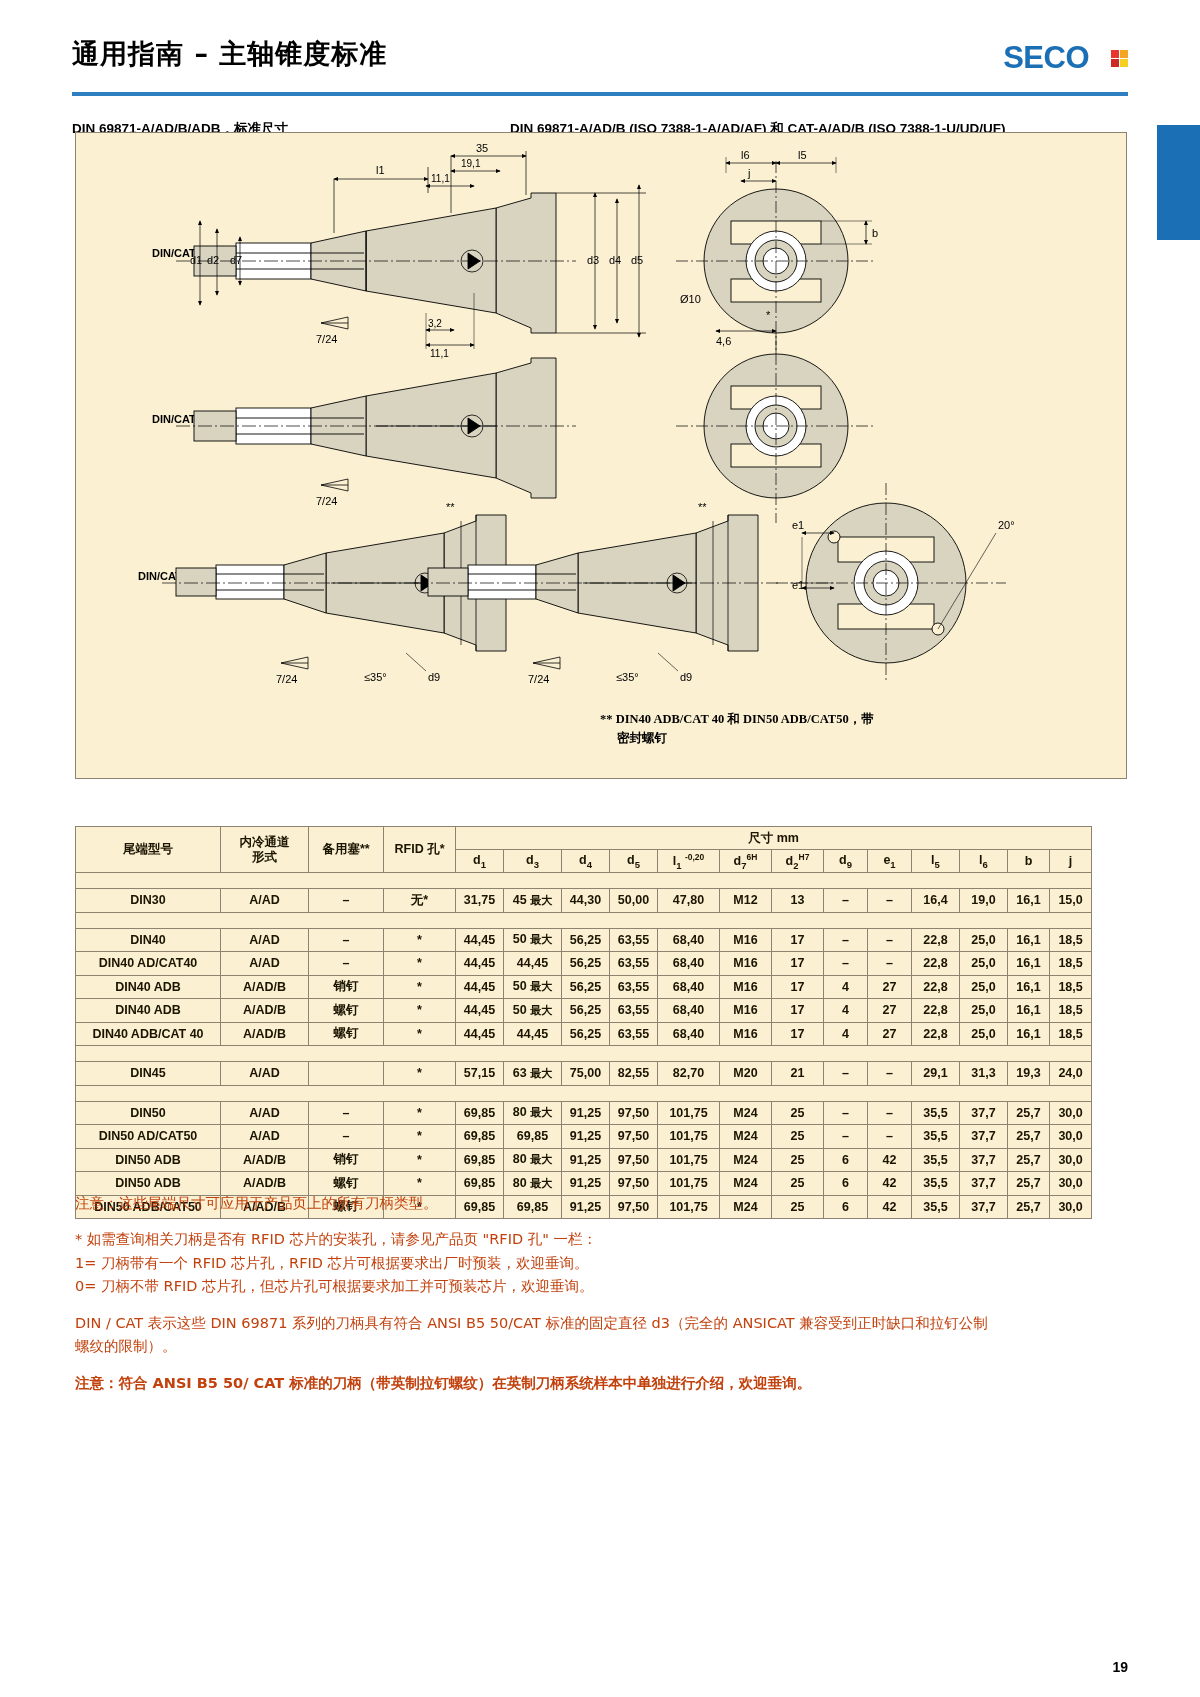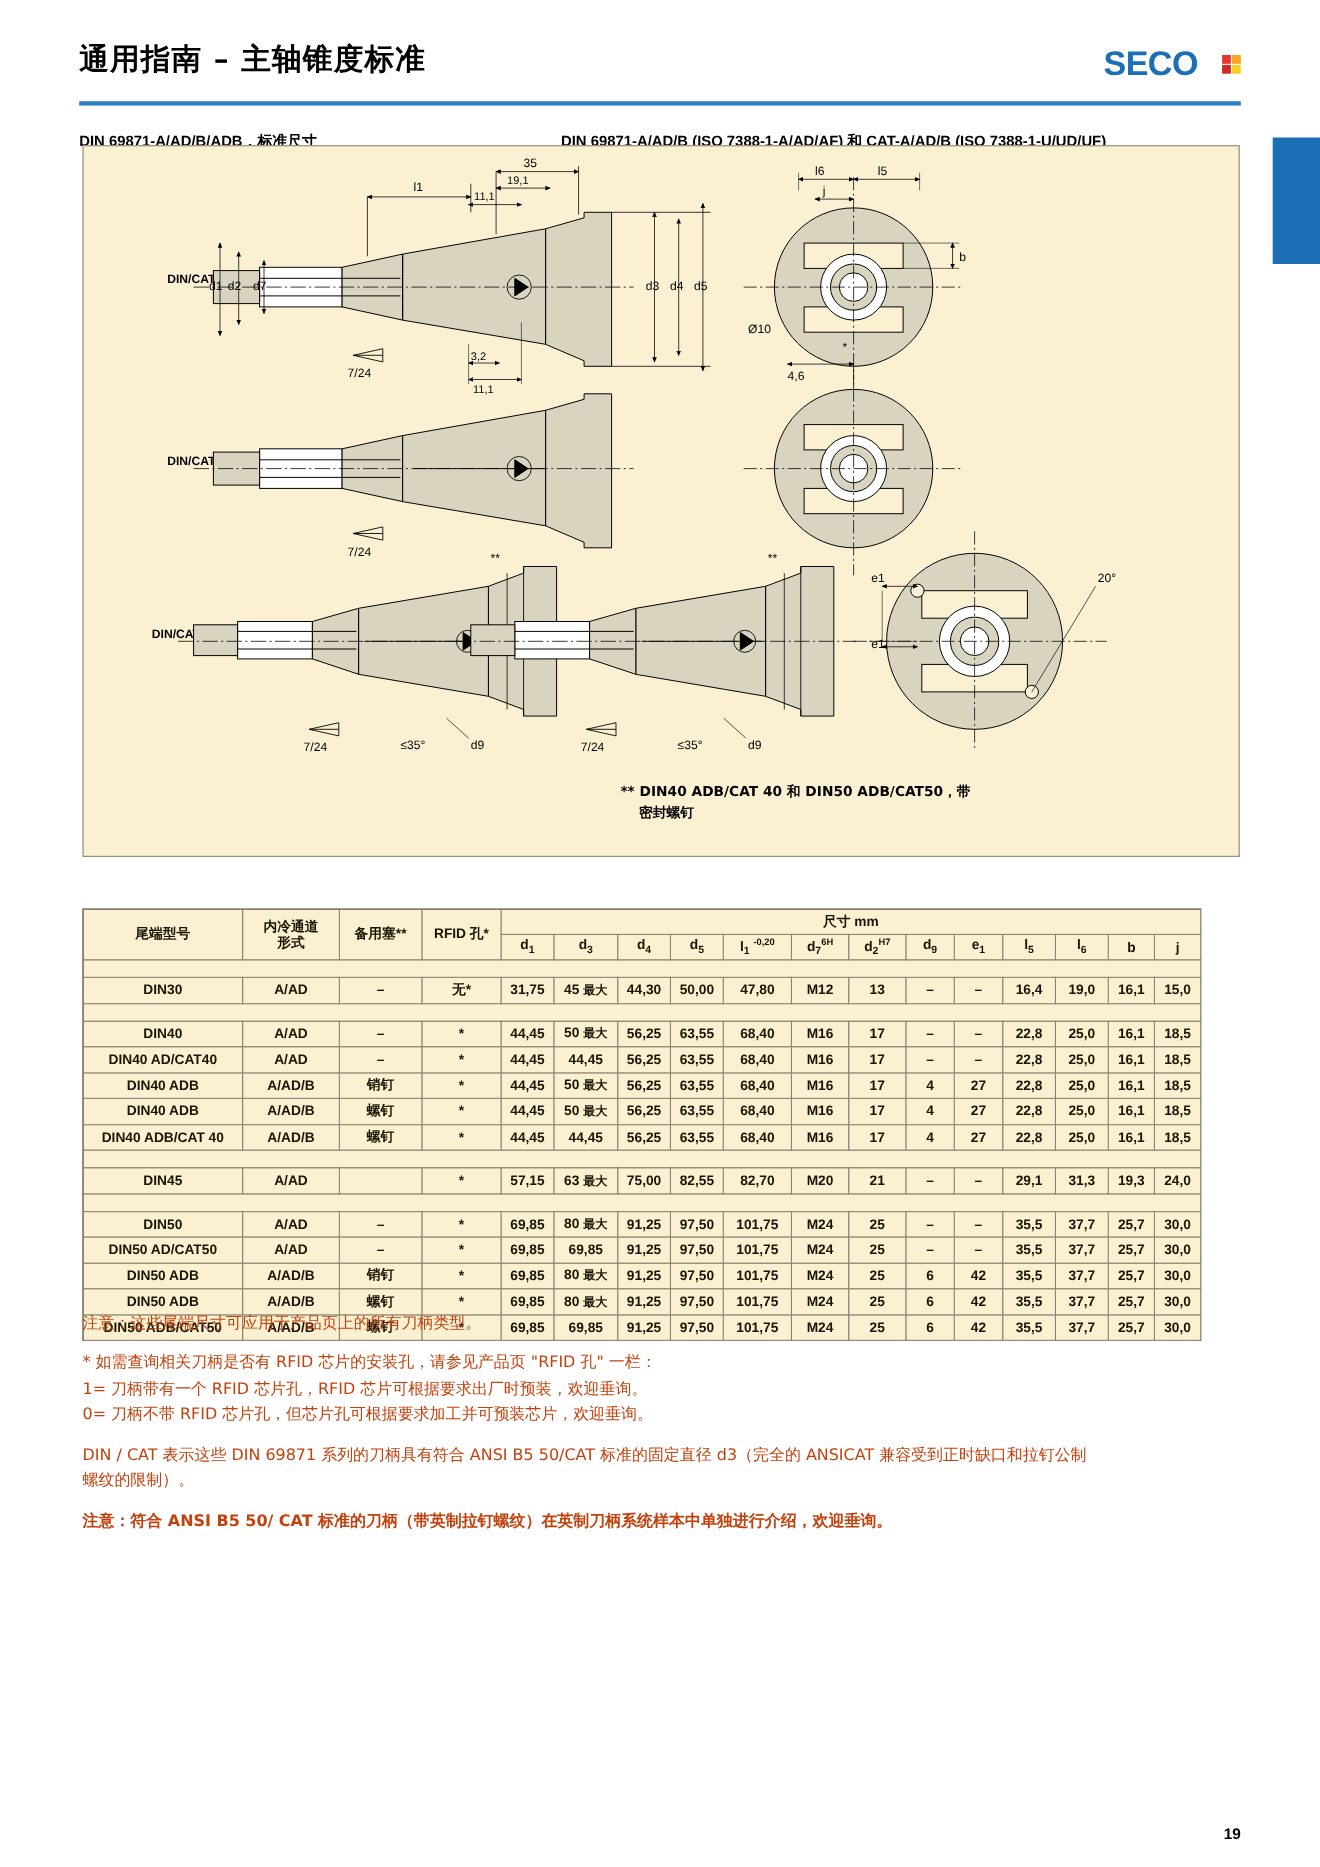--- a/index.html
+++ b/index.html
@@ -22,26 +22,26 @@
 
   .bluetab{position:absolute;left:1157px;top:125px;width:43px;height:115px;background:#1a6fb5;}
 
   
   .figpanel{position:absolute;left:75px;top:132px;width:1050px;height:645px;background:#fbf0d2;border:1px solid #8c8470;}
   .svgwrap{position:absolute;left:0;top:0;width:1050px;height:645px;}
 
   .figfoot{position:absolute;left:0;bottom:12px;width:1050px;height:56px;}
   .ffnote{position:absolute;font-size:12.5px;font-weight:bold;line-height:1.55;font-family:"DejaVu Sans","Liberation Sans",sans-serif;}
   .ffnote.a{left:132px;top:0px;width:350px;}
-  .ffnote.b{left:488px;top:0px;width:330px;}
+  .ffnote.b{left:524px;top:0px;width:330px;font-family:Liberation Serif, serif;}
   .ffnote .ind{display:block;padding-left:17px;}
 
   
   .tblwrap{position:absolute;left:75px;top:826px;width:1050px;}
-  table.main{border-collapse:collapse;width:856px;background:#404040;table-layout:fixed;}
+  table.main{border-collapse:collapse;width:856px;background:#fde047;table-layout:fixed;}
   table.main td,table.main th{border:1px solid #8c8470;background:#fbf0d2;font-size:12.5px;
       text-align:center;vertical-align:middle;padding:0;font-weight:bold;color:#1a1400;
       font-family:"Liberation Sans","DejaVu Sans",sans-serif;}
   table.main th{height:22px;}
   .hcell{height:63px;font-size:13px;line-height:1.2;}
   .dimhdr{height:26px;font-size:13px;}
   .subhd{height:24px;font-size:13.5px;}
   tr.data td{height:22.5px;}
   tr.spacer td{height:15px;border-left:1px solid #8c8470;border-right:1px solid #8c8470;}
   .sub{font-size:9.5px;vertical-align:sub;}

